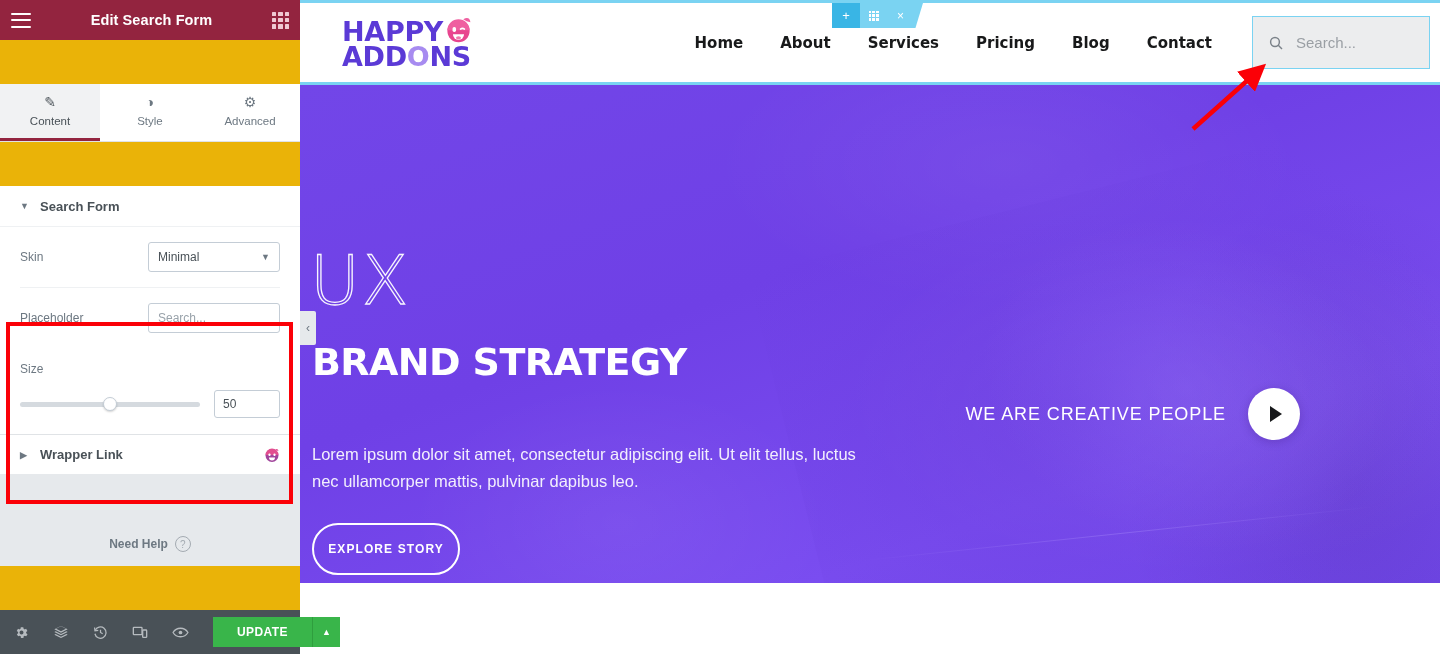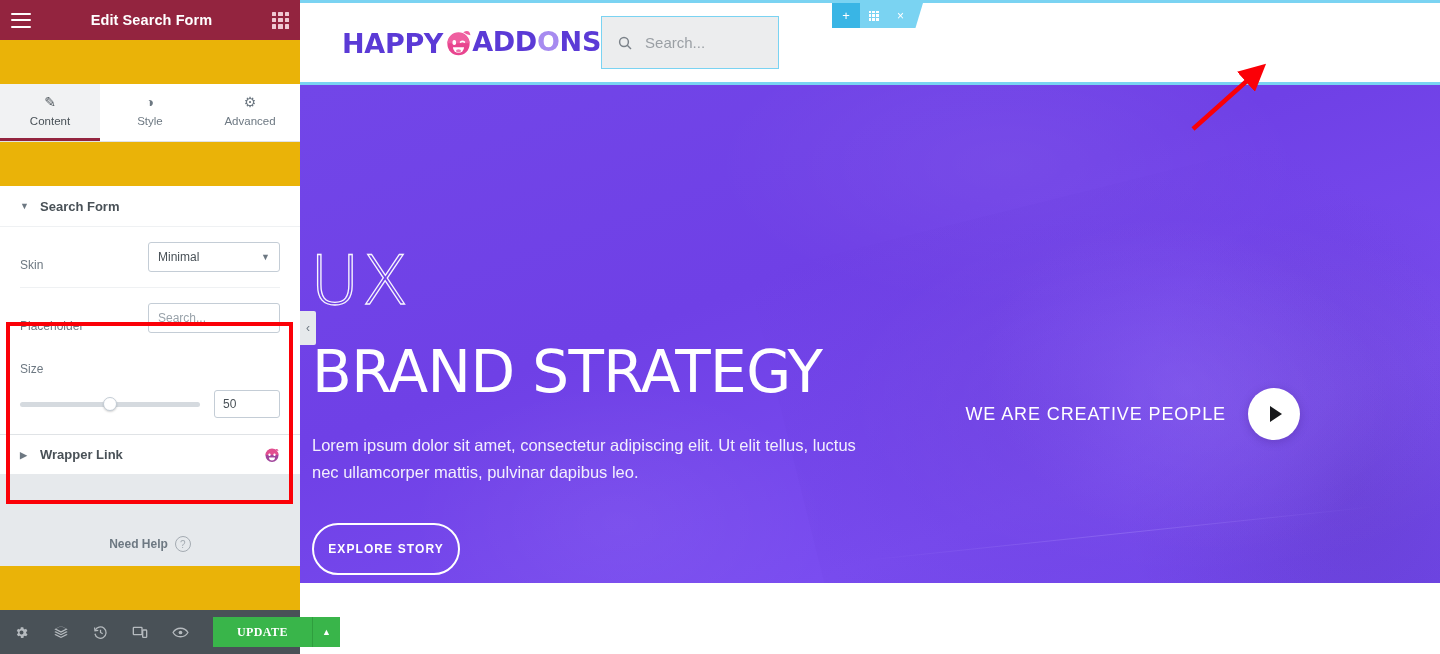--- a/index.html
+++ b/index.html
@@ -51,21 +51,21 @@
 
   .section-head {
     background: #fff; height: 40px; display: flex; align-items: center;
     padding: 0 20px; gap: 12px; font-size: 13px; font-weight: bold; color: #495157;
     cursor: pointer;
   }
   .caret { font-size: 9px; color: #6d7882; width: 8px; }
 
   .controls { background: #fff; padding: 0 20px; border-top: 1px solid #eff1f3;}
   .ctrl-row {
-    display: flex; align-items: flex-end; justify-content: space-between;
+    display: flex; align-items: center; justify-content: space-between;
     padding: 15px 0; border-bottom: 1px solid #eff1f3;
   }
   .ctrl-row.last { border-bottom: none; }
   .ctrl-label { font-size: 12px; color: #6d7882; }
   .select-box {
     width: 132px; height: 30px; border: 1px solid #c4cdd6; border-radius: 3px;
     background: #fff; display: flex; align-items: center; justify-content: space-between;
     padding: 12px 9px; font-size: 12px; color: #495157; cursor: pointer;
   }
   .select-box .arrow { font-size: 9px; color: #6d7882; }
@@ -114,21 +114,21 @@
 
   .panel-footer {
     height: 44px; background: #495157; display: flex; align-items: center;
     padding: 0 14px; gap: 24px; flex: 0 0 44px;
   }
   .foot-icon { color: #b6bbbf; font-size: 15px; cursor: pointer; line-height: 1; display:flex; align-items:center;}
   .update-wrap { margin-left: auto; display: flex; height: 30px; }
   .update-btn {
     background: #39b54a; color: #fff; font-size: 12px; font-weight: bold;
     letter-spacing: .4px; padding: 0 24px; display: flex; align-items: center;
-    border: none; cursor: pointer; font-family: Liberation Serif, serif;
+    border: none; cursor: pointer; font-family: Liberation Sans, sans-serif;
   }
   .update-arrow {
     background: #39b54a; color: #fff; width: 28px; display: flex;
     align-items: center; justify-content: center; font-size: 9px;
     border-left: 1px solid #2f9e3e; cursor: pointer;
   }
 
   
   #collapse-handle {
     position: absolute; left: 300px; top: 311px; width: 16px; height: 34px;
@@ -138,21 +138,21 @@
   }
 
   
   #preview { position: relative; width: 1140px; height: 654px; overflow: hidden; flex: 0 0 1140px; }
 
   .site-header {
     position: relative; height: 85px; background: #fff;
     border-top: 3px solid #7ad3f2; border-bottom: 3px solid #7ad3f2;
     display: flex; align-items: center; padding: 0 0 0 42px; z-index: 3;
   }
-  .logo { display: flex; line-height: .93; }
+  .logo { display: flex; flex-direction: column; line-height: .93; }
   .logo-top { display: flex; align-items: flex-end; gap: 2px; }
   .logo-txt {
     font-size: 27px; font-weight: bold; color: #5b3ad6;
     letter-spacing: -.3px; font-family: "DejaVu Sans", sans-serif;
   }
   .logo-face { width: 27px; height: 27px; margin-bottom: 1px; }
   .logo-o { color: #a78bf0; }
 
   .site-nav { display: flex; gap: 37px; margin-left: auto; margin-right: 40px; }
   .nav-link {
@@ -217,25 +217,25 @@
   }
   .hero-content { position: absolute; left: 12px; top: 0; width: 980px; }
   .ux-text {
     position: absolute; left: -2px; top: 162px;
     font-size: 68px; font-weight: 300; letter-spacing: 2px;
     color: transparent; -webkit-text-stroke: 1.3px rgba(255,255,255,.95);
     font-family: "DejaVu Sans", sans-serif; line-height: 1;
   }
   .brand-title {
     position: absolute; left: 0; top: 258px;
-    font-size: 58px; font-weight: normal; color: #fff; letter-spacing: -.6px;
+    font-size: 38px; font-weight: bold; color: #fff; letter-spacing: -.6px;
     font-family: "DejaVu Sans", sans-serif; line-height: 1;
   }
   .hero-para {
-    position: absolute; left: 0; top: 347px; width: 552px;
+    position: absolute; left: 0; top: 356px; width: 552px;
     font-size: 16.5px; line-height: 1.63; color: #f2eefd;
   }
   .explore-btn {
     position: absolute; left: 0; top: 438px;
     width: 148px; height: 52px; border: 2px solid #fff; border-radius: 26px;
     display: flex; align-items: center; justify-content: center;
     color: #fff; font-size: 12px; font-weight: bold; letter-spacing: 1.1px;
     cursor: pointer; background: transparent;
     font-family: "Liberation Sans", sans-serif;
   }
@@ -414,20 +414,28 @@
               <rect x="9.5" y="14" width="4.4" height="6" rx="2" fill="#fff"></rect>
               <path d="M19.5 16.5 q2.6 -2 5 0" stroke="#fff" stroke-width="2" fill="none" stroke-linecap="round"></path>
               <path d="M10 23 h14 a7 7 0 0 1 -14 0 z" fill="#fff"></path>
               <ellipse cx="17" cy="27.4" rx="3.2" ry="2" fill="#f07aad"></ellipse>
             </svg>
           </span>
         </div>
         <div class="logo-txt"><span>ADD</span><span class="logo-o">O</span><span>NS</span></div>
       </div>
 
+      <nav class="site-nav">
+        <a class="nav-link">Home</a>
+        <a class="nav-link">About</a>
+        <a class="nav-link">Services</a>
+        <a class="nav-link">Pricing</a>
+        <a class="nav-link">Blog</a>
+        <a class="nav-link">Contact</a>
+      </nav>
 
       <div class="search-widget">
         <span class="search-ico">
           <svg width="16" height="16" viewBox="0 0 24 24" fill="none" stroke="#7b8289" stroke-width="2.2">
               <circle cx="10.5" cy="10.5" r="6.6"></circle>
               <line x1="15.4" y1="15.4" x2="21" y2="21"></line>
             </svg>
         </span>
         <span class="search-ph">Search...</span>
       </div>

